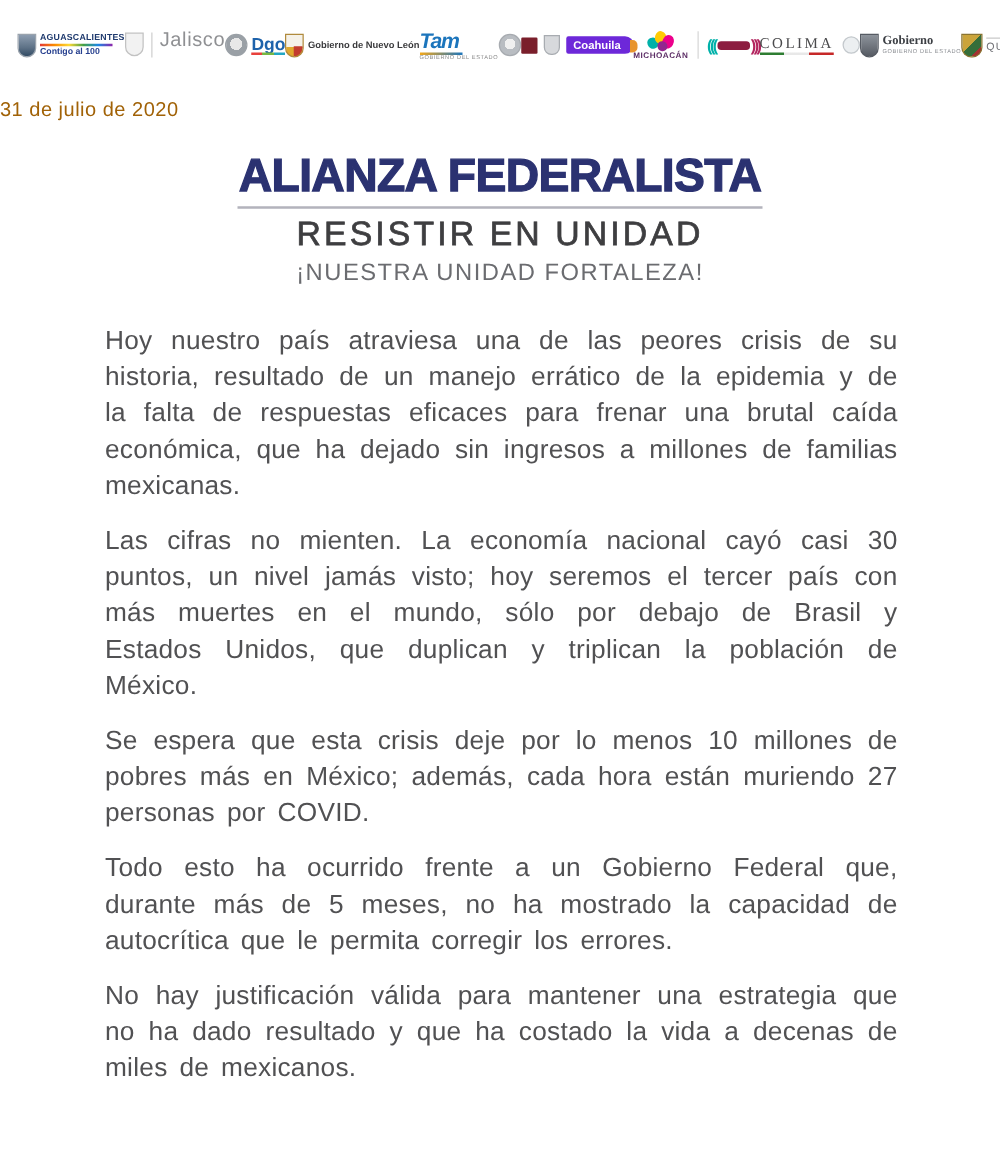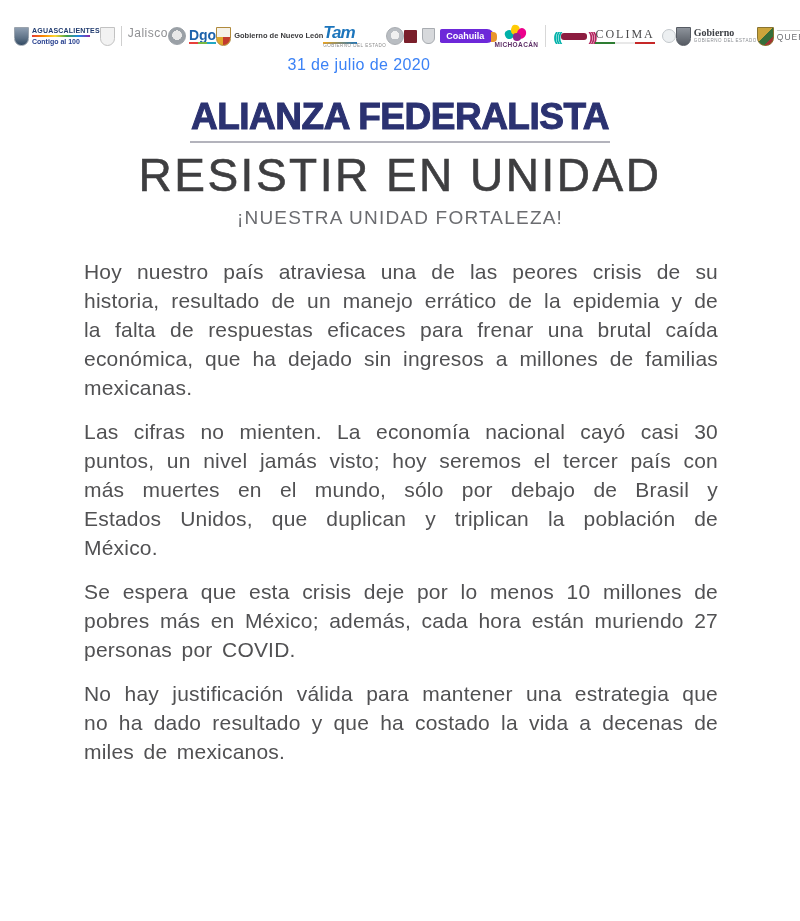--- a/index.html
+++ b/index.html
@@ -23,21 +23,21 @@
   
   .ags-shield { background: linear-gradient(180deg,#8d9db0 0%,#5d7186 60%,#314a63 100%); }
   .ags-label { font-size: 7px; font-weight: bold; color: #1f3a6e; letter-spacing: .2px; }
   .rainbow-bar { height: 2px; width: 58px; margin: 1px 0;
     background: linear-gradient(90deg,#e53935,#fb8c00,#fdd835,#43a047,#1e88e5,#8e24aa); }
   .ags-sub { font-size: 7px; font-weight: bold; color: #27408f; }
 
   
   .jal-shield { background: #f2f2f2; border-color: #c2c2c2; }
   .jal-divider { width: 1px; height: 20px; background: #cfcfcf; margin: 0 3px; }
-  .jal-label { font-size: 12px; color: #8f9093; letter-spacing: .5px; }
+  .jal-label { font-size: 16px; color: #8f9093; letter-spacing: .5px; }
   .jal-sub { font-size: 4.5px; color: #b5b5b5; letter-spacing: .6px; }
 
   
   .dgo-seal { background: radial-gradient(circle at 50% 45%, #e8e8e8 0 40%, #9aa0a6 41% 100%); border: 1px solid #9aa0a6; }
   .dgo-label { font-size: 14px; font-weight: bold; color: #1d62ab; }
   .dgo-label .accent { display:block; height: 2px; width: 100%;
     background: linear-gradient(90deg,#e8413c 0 33%,#78b843 33% 66%,#22a7c4 66% 100%); }
 
   
   .nl-shield { background: linear-gradient(180deg,#f5f1e8 0 55%, #e0a92d 55% 100%); border-color: #b08a3c; position: relative; }
@@ -85,31 +85,31 @@
   .chi-sub { font-size: 4.5px; color: #8a8d92; letter-spacing: .5px; }
 
   
   .qro-crest { position: relative; width: 17px; height: 19px; border-radius: 0 0 8px 8px;
     background: linear-gradient(135deg,#caa43b 0 45%, #356e3a 45% 75%, #a33232 75% 100%); border: 1px solid #8a7430; }
   .qro-topline { height: 1px; background: #c9c9c9; margin-bottom: 2px; width: 62px; }
   .qro-label { font-size: 8.5px; color: #6f7074; letter-spacing: 1px; }
 
   
   .doc-date {
-    text-align: center; padding-right: 82px; 
-    font-size: 16px; color: #3b82f6; letter-spacing: .4px;
+    text-align: left; padding-right: 82px; margin-top: 24px;
+    font-size: 16px; color: #a16207; letter-spacing: .4px;
   }
   .masthead { text-align: center; margin-top: 22px; }
   .doc-title {
     font-size: 37px; font-weight: bold; color: #2b3271;
     letter-spacing: -0.5px; -webkit-text-stroke: 1px #2b3271;
   }
   .title-rule { width: 420px; height: 2px; background: #b3b3bc; margin: 3px auto 5px auto; }
   .doc-headline {
-    font-size: 46px; font-weight: normal; color: #3e3e40;
+    font-size: 27px; font-weight: normal; color: #3e3e40;
     letter-spacing: 2.5px; -webkit-text-stroke: .6px #3e3e40;
   }
   .doc-subheadline {
     font-size: 19px; font-weight: normal; color: #6b6c70;
     letter-spacing: 1.2px; margin-top: 5px;
   }
   .doc-body { padding: 28px 82px 0 84px; }
   .doc-body p {
     font-size: 21px; line-height: 29px; color: #515153;
     text-align: justify; margin-bottom: 15px;
@@ -222,16 +222,17 @@
     <div class="doc-title">ALIANZA FEDERALISTA</div>
     <div class="title-rule"></div>
     <div class="doc-headline">RESISTIR EN UNIDAD</div>
     <div class="doc-subheadline">¡NUESTRA UNIDAD FORTALEZA!</div>
   </div>
 
   <main class="doc-body">
     <p>Hoy nuestro país atraviesa una de las peores crisis de su historia, resultado de un manejo errático de la epidemia y de la falta de respuestas eficaces para frenar una brutal caída económica, que ha dejado sin ingresos a millones de familias mexicanas.</p>
     <p>Las cifras no mienten. La economía nacional cayó casi 30 puntos, un nivel jamás visto; hoy seremos el tercer país con más muertes en el mundo, sólo por debajo de Brasil y Estados Unidos, que duplican y triplican la población de México.</p>
     <p>Se espera que esta crisis deje por lo menos 10 millones de pobres más en México; además, cada hora están muriendo 27 personas por COVID.</p>
+    <p>Todo esto ha ocurrido frente a un Gobierno Federal que, durante más de 5 meses, no ha mostrado la capacidad de autocrítica que le permita corregir los errores.</p>
     <p>No hay justificación válida para mantener una estrategia que no ha dado resultado y que ha costado la vida a decenas de miles de mexicanos.</p>
   </main>
 
 </div>
 
 </body></html>

